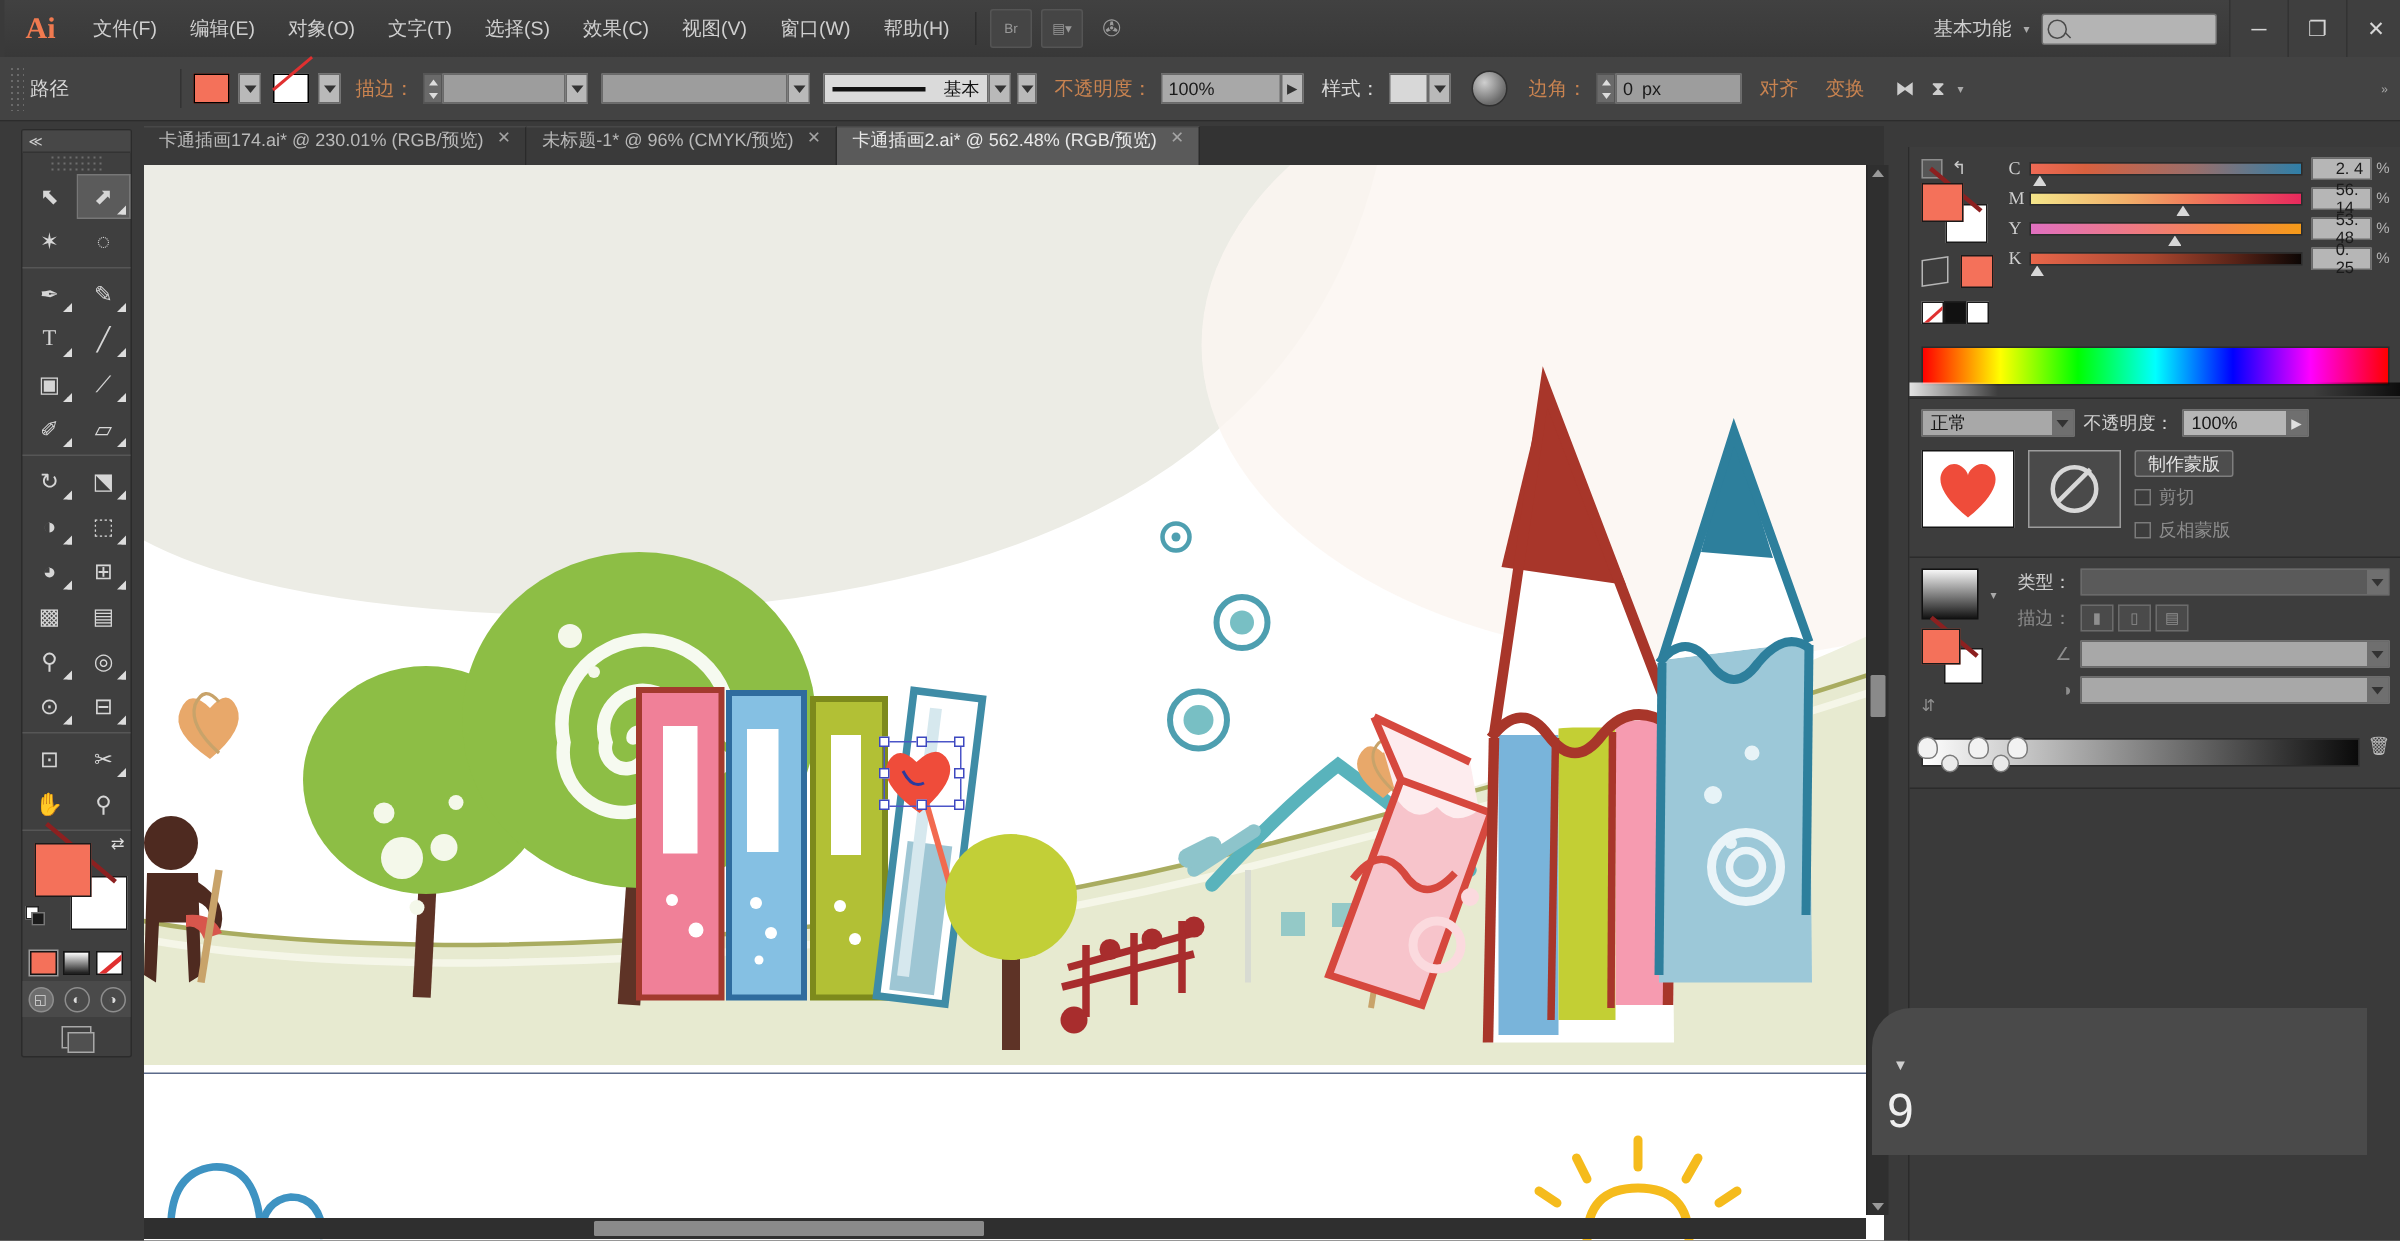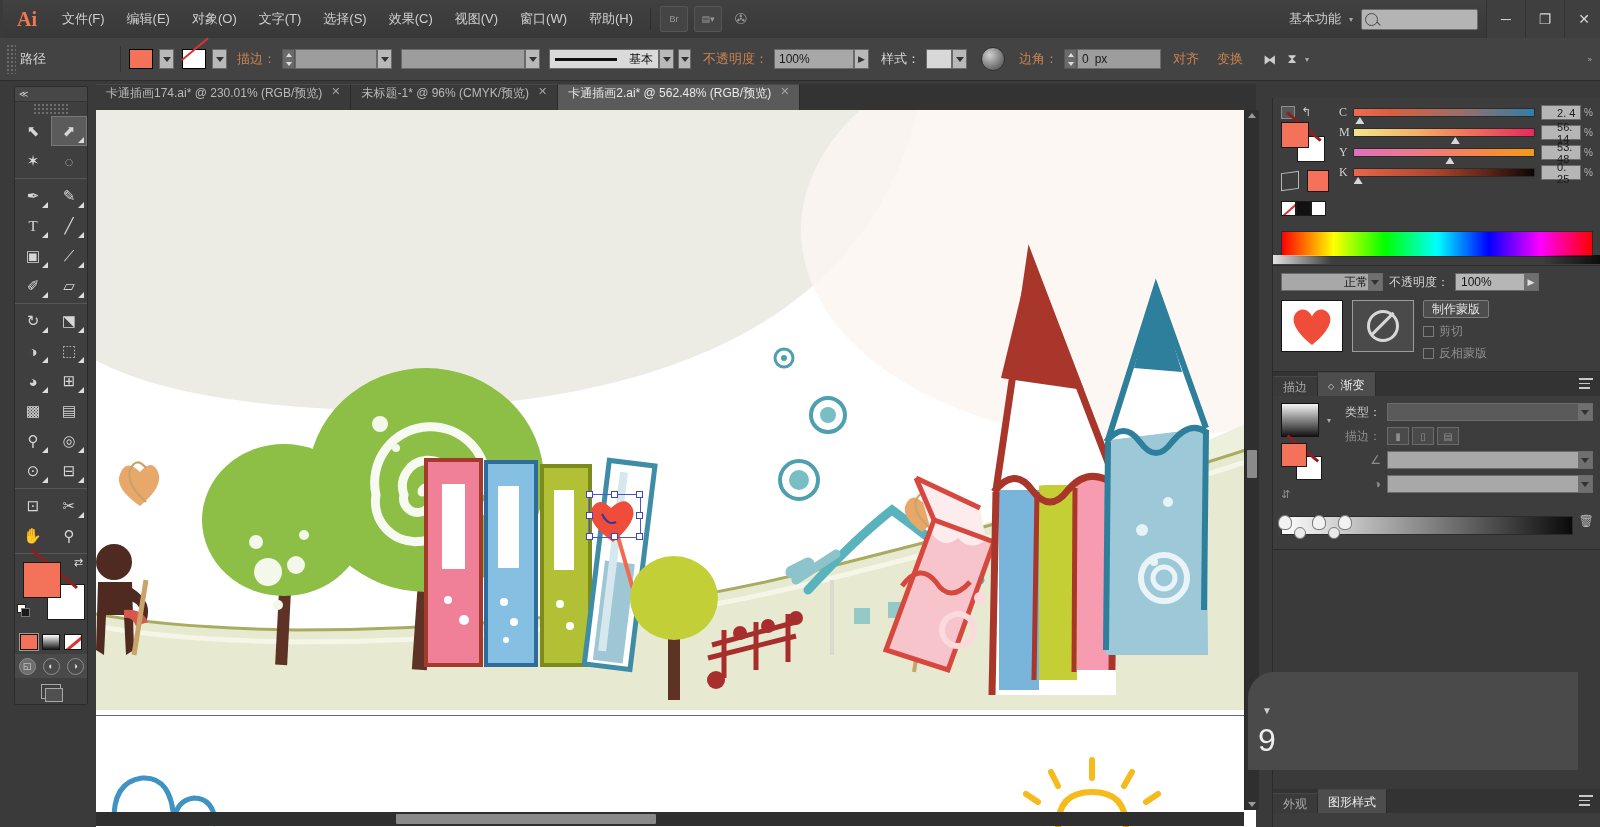--- a/index.html
+++ b/index.html
@@ -696,21 +696,21 @@
         </div>
       </div>
       <div style="padding:0 8px 8px 8px;" class="spectrum-wrap">
         <div class="spectrum"></div>
       </div>
     </div>
 
     <div class="panel">
       <div class="pbody">
         <div class="row">
-          <div class="selectbox" style="width:102px;justify-content:flex-end;">
+          <div class="selectbox" style="width:102px;">
             <span>正常</span>
             <span class="dd">
                 <i class="tri"></i>
               </span>
           </div>
           <span class="lbl">不透明度：</span>
           <div class="selectbox" style="width:84px;background:#b6b6b6;">
             <span>100%</span>
             <span class="dd" style="font-size:9px;color:#e0e0e0;">▶</span>
           </div>
@@ -734,32 +734,20 @@
             <div class="cbrow">
               <span class="cbx"></span>
               <span>反相蒙版</span>
             </div>
           </div>
         </div>
       </div>
     </div>
 
     <div class="panel">
-      <div class="ptabs">
-        <div class="ptab">描边</div>
-        <div class="ptab active">
-          <span class="dia">◇</span>
-          <span>渐变</span>
-        </div>
-        <div class="pmenu">
-            <i></i>
-            <i></i>
-            <i></i>
-          </div>
-      </div>
       <div class="pbody" style="display:flex;">
         <div class="gp-left">
           <div class="row">
             <div class="gp-prev"></div>
             <span class="caret">▾</span>
           </div>
           <div class="gp-fs">
             <div class="gp-s"></div>
             <div class="gp-f"></div>
           </div>
@@ -810,31 +798,19 @@
             <span class="stop" style="left:30px;"></span>
             <span class="stop" style="left:56px;"></span>
             <span class="stopb" style="left:12px;"></span>
             <span class="stopb" style="left:46px;"></span>
           </div>
         </div>
         <span class="trashicon">🗑</span>
       </div>
     </div>
 
-    <div class="bottompanel">
-      <div class="ptabs">
-        <div class="ptab">外观</div>
-        <div class="ptab active">图形样式</div>
-        <div class="pmenu">
-            <i></i>
-            <i></i>
-            <i></i>
-          </div>
-      </div>
-      <div style="height:14px;background:#3d3d3d;"></div>
-    </div>
   </div>
 
   <div class="blob"></div>
   <div class="blobtext">9</div>
   <div class="dockarrow">▼</div>
 
 </div>
 
 </body></html>

